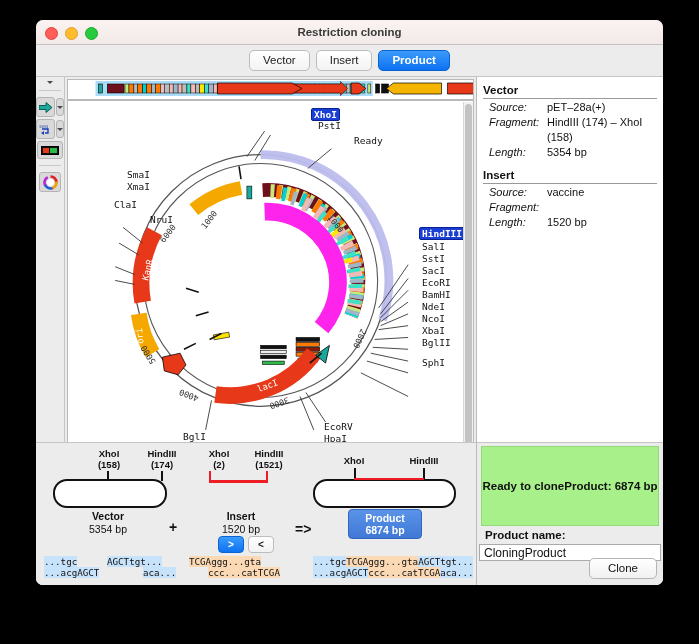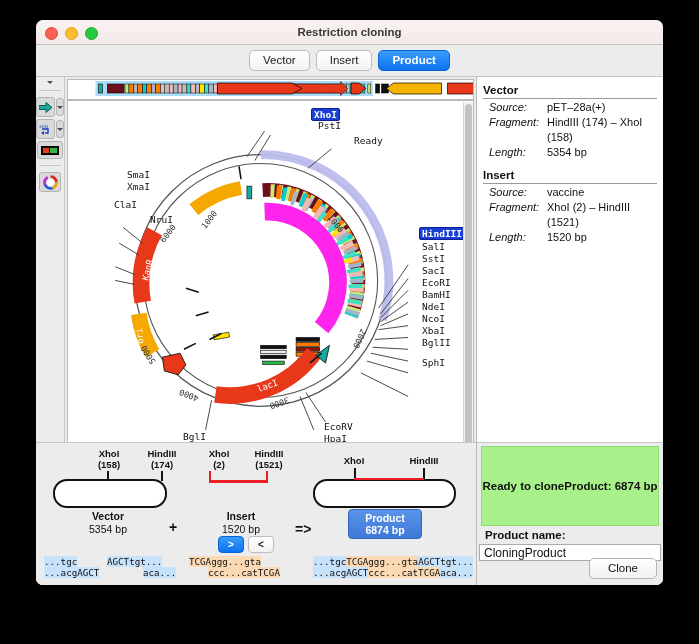--- a/index.html
+++ b/index.html
@@ -376,21 +376,20 @@
         </div>
       </div>
       <div class="sect" style="margin-top:9px;">
         <h4>Insert</h4>
         <div class="row">
           <span class="k">Source:</span>
           <span class="v">vaccine</span>
         </div>
         <div class="row">
           <span class="k">Fragment:</span>
-          <span class="v">XhoI (2) – HindIII (1521)</span>
         </div>
         <div class="row">
           <span class="k">Length:</span>
           <span class="v">1520 bp</span>
         </div>
       </div>
     </div>
   </div>
 
   <div id="bottom">

